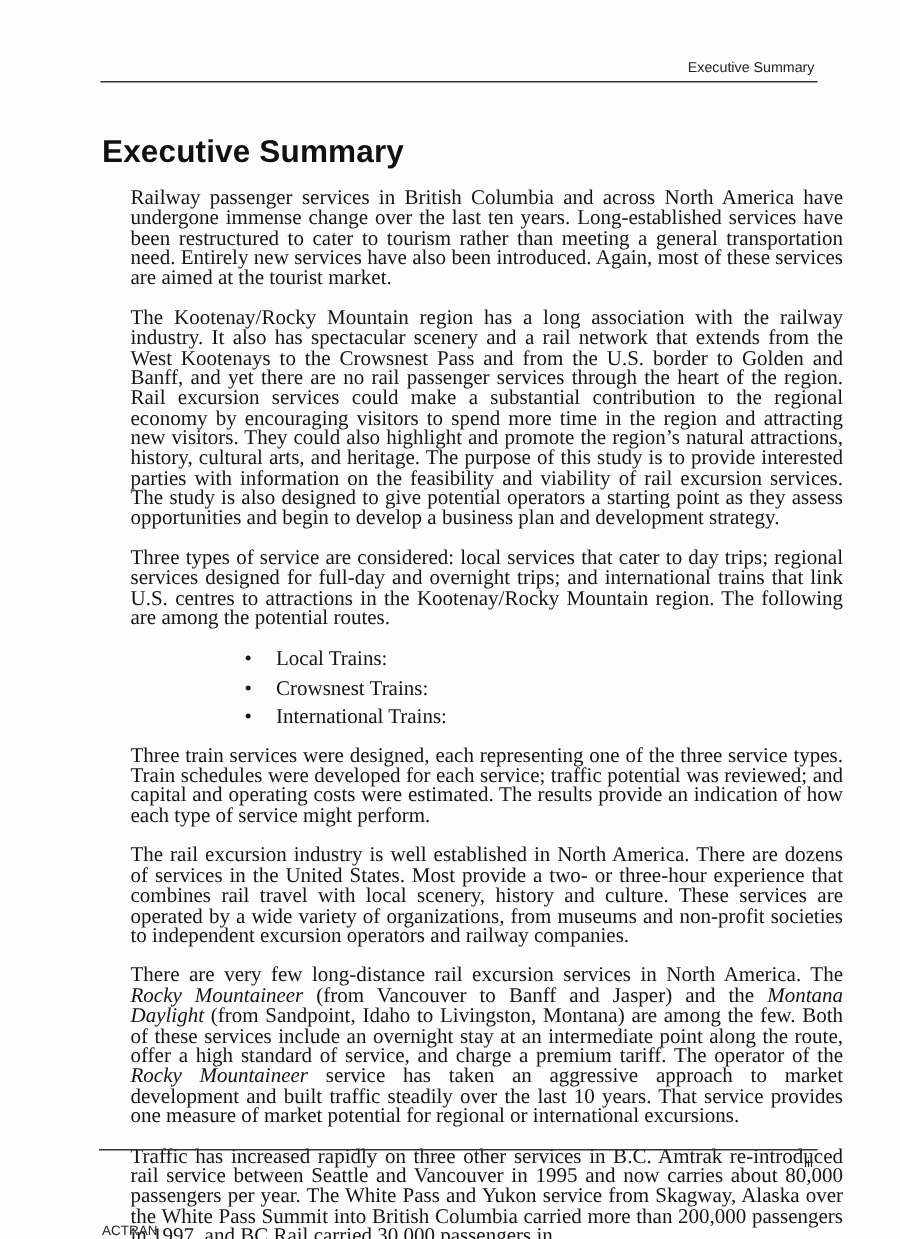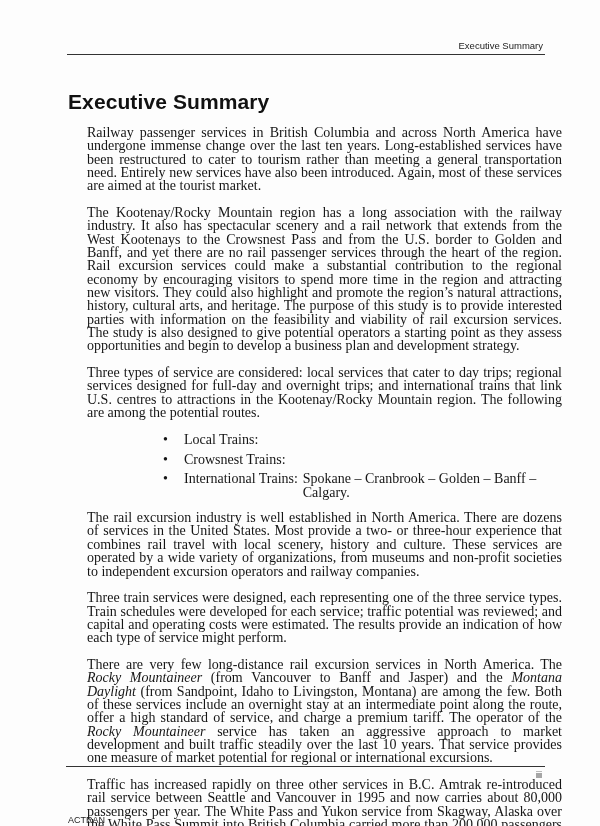--- a/index.html
+++ b/index.html
@@ -125,28 +125,25 @@
       <span class="route-bullet">•</span>
       <span class="route-label">Local Trains:</span>
     </li>
     <li class="route-item">
       <span class="route-bullet">•</span>
       <span class="route-label">Crowsnest Trains:</span>
     </li>
     <li class="route-item">
       <span class="route-bullet">•</span>
       <span class="route-label">International Trains:</span>
-      <div class="route-lines">
-        <div>Spokane – Cranbrook – Golden – Banff – Calgary.</div>
-      </div>
     </li>
   </ul>
 
+  <p>Three train services were designed, each representing one of the three service types.  Train schedules were developed for each service; traffic potential was reviewed; and capital and operating costs were estimated.  The results provide an indication of how each type of service might perform.</p>
   <p>The rail excursion industry is well established in North America.  There are dozens of services in the United States.  Most provide a two- or three-hour experience that combines rail travel with local scenery, history and culture.  These services are operated by a wide variety of organizations, from museums and non-profit societies to independent excursion operators and railway companies.</p>
-  <p>Three train services were designed, each representing one of the three service types.  Train schedules were developed for each service; traffic potential was reviewed; and capital and operating costs were estimated.  The results provide an indication of how each type of service might perform.</p>
   <p><span>There are very few long-distance rail excursion services in North America.  The </span><em>Rocky Mountaineer</em><span> (from Vancouver to Banff and Jasper) and the </span><em>Montana Daylight</em><span> (from Sandpoint, Idaho to Livingston, Montana) are among the few.  Both of these services include an overnight stay at an intermediate point along the route, offer a high standard of service, and charge a premium tariff.  The operator of the </span><em>Rocky Mountaineer</em><span> service has taken an aggressive approach to market development and built traffic steadily over the last 10 years.  That service provides one measure of market potential for regional or international excursions.</span></p>
   <p>Traffic has increased rapidly on three other services in B.C.  Amtrak re-introduced rail service between Seattle and Vancouver in 1995 and now carries about 80,000 passengers per year.  The White Pass and Yukon service from Skagway, Alaska over the White Pass Summit into British Columbia carried more than 200,000 passengers in 1997, and BC Rail carried 30,000 passengers in</p>
 </div>
 
 <div class="page-footer">
   <span class="org">ACTRAN</span>
   <span class="page-num">iii</span>
 </div>
 
 </body></html>

